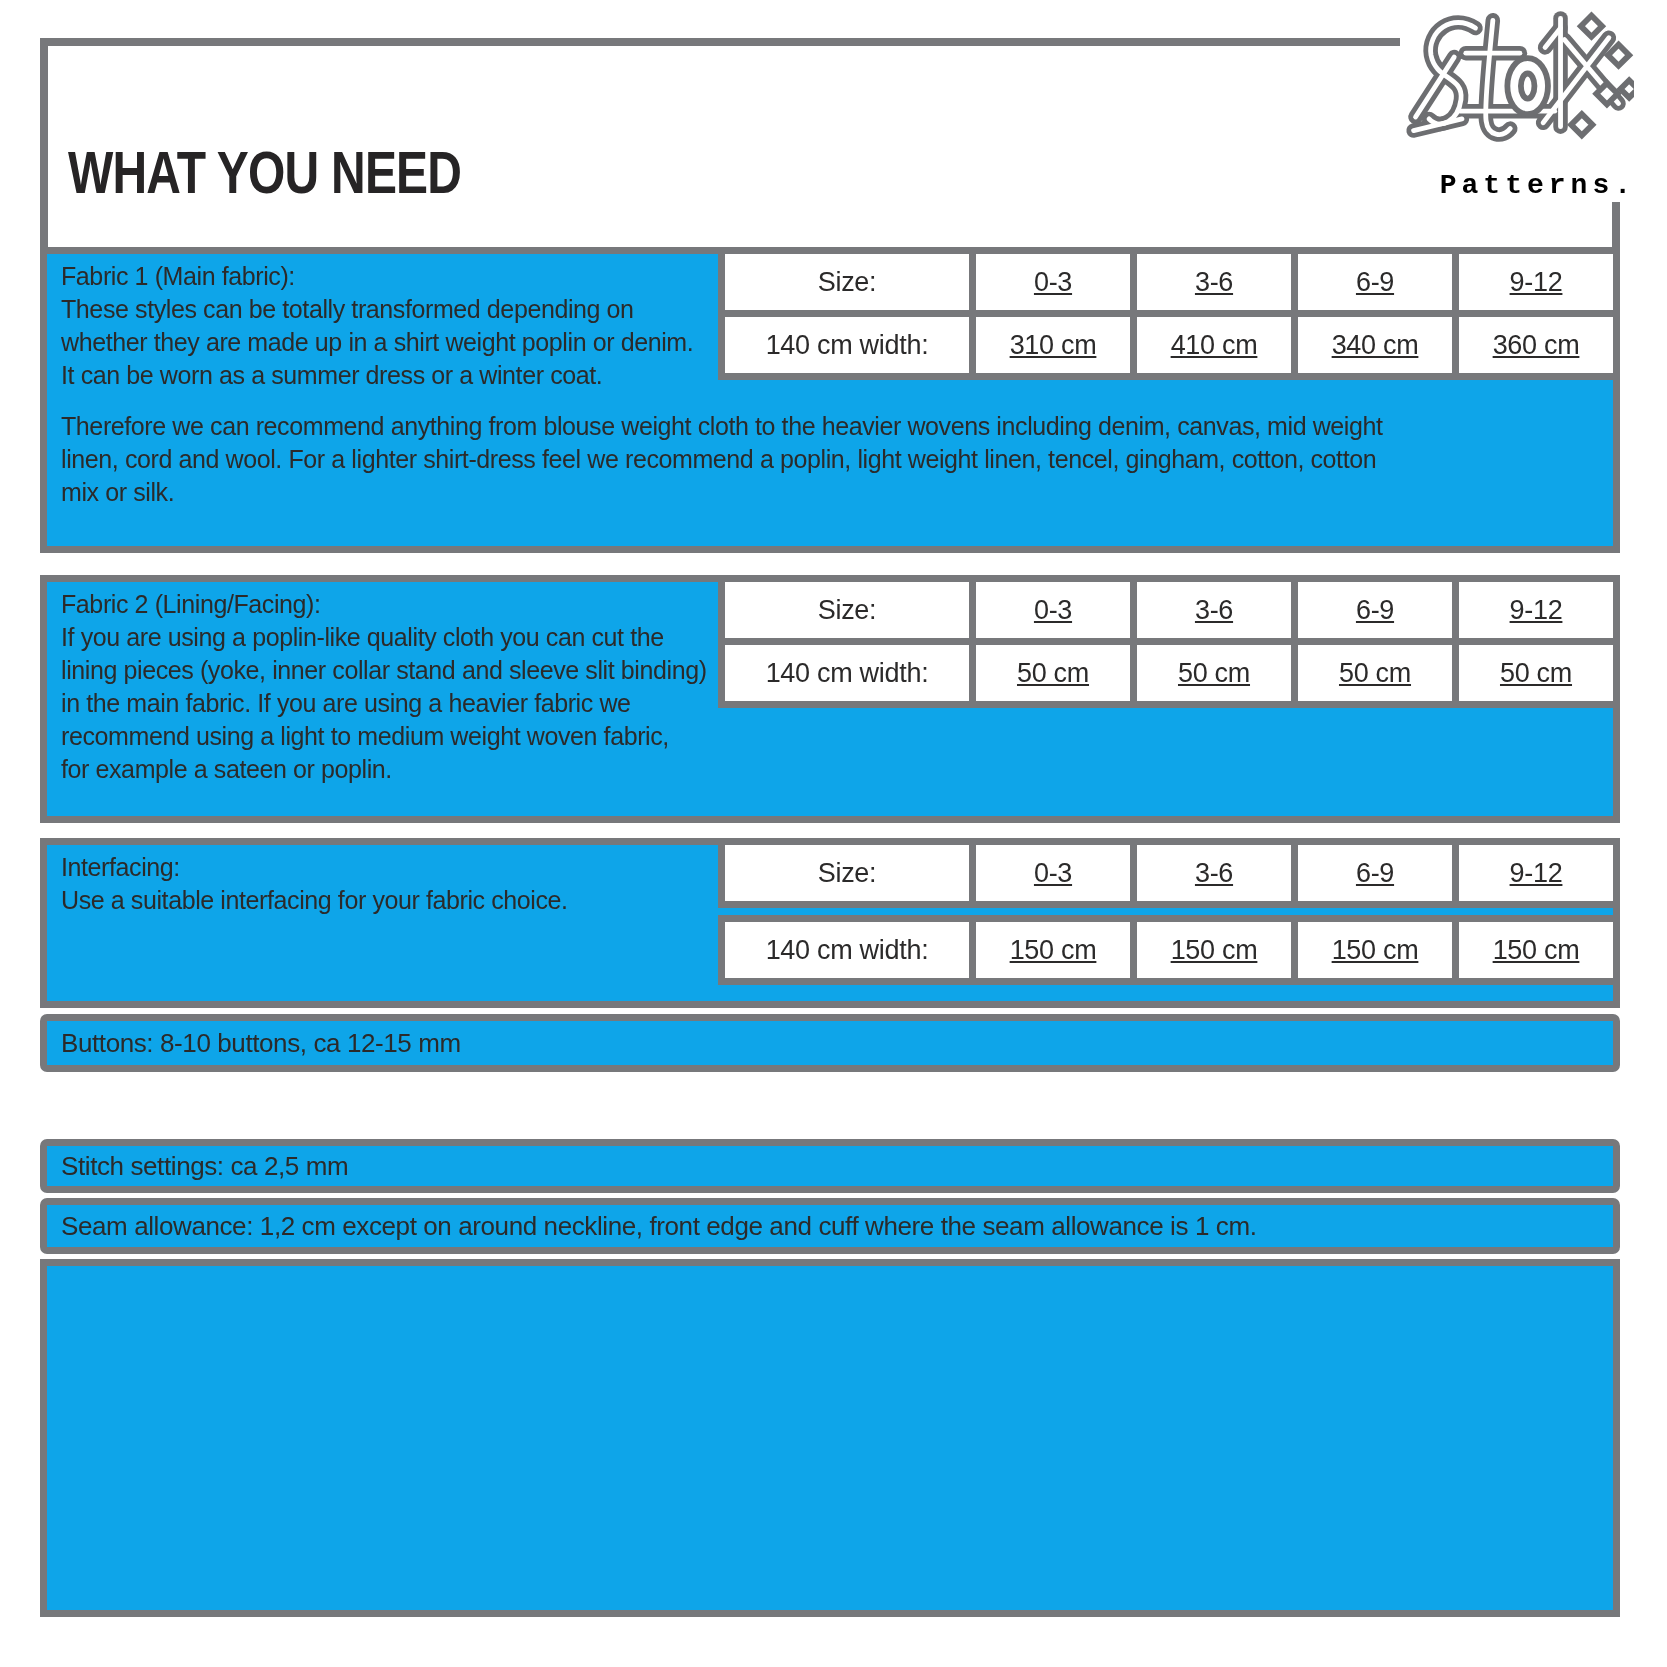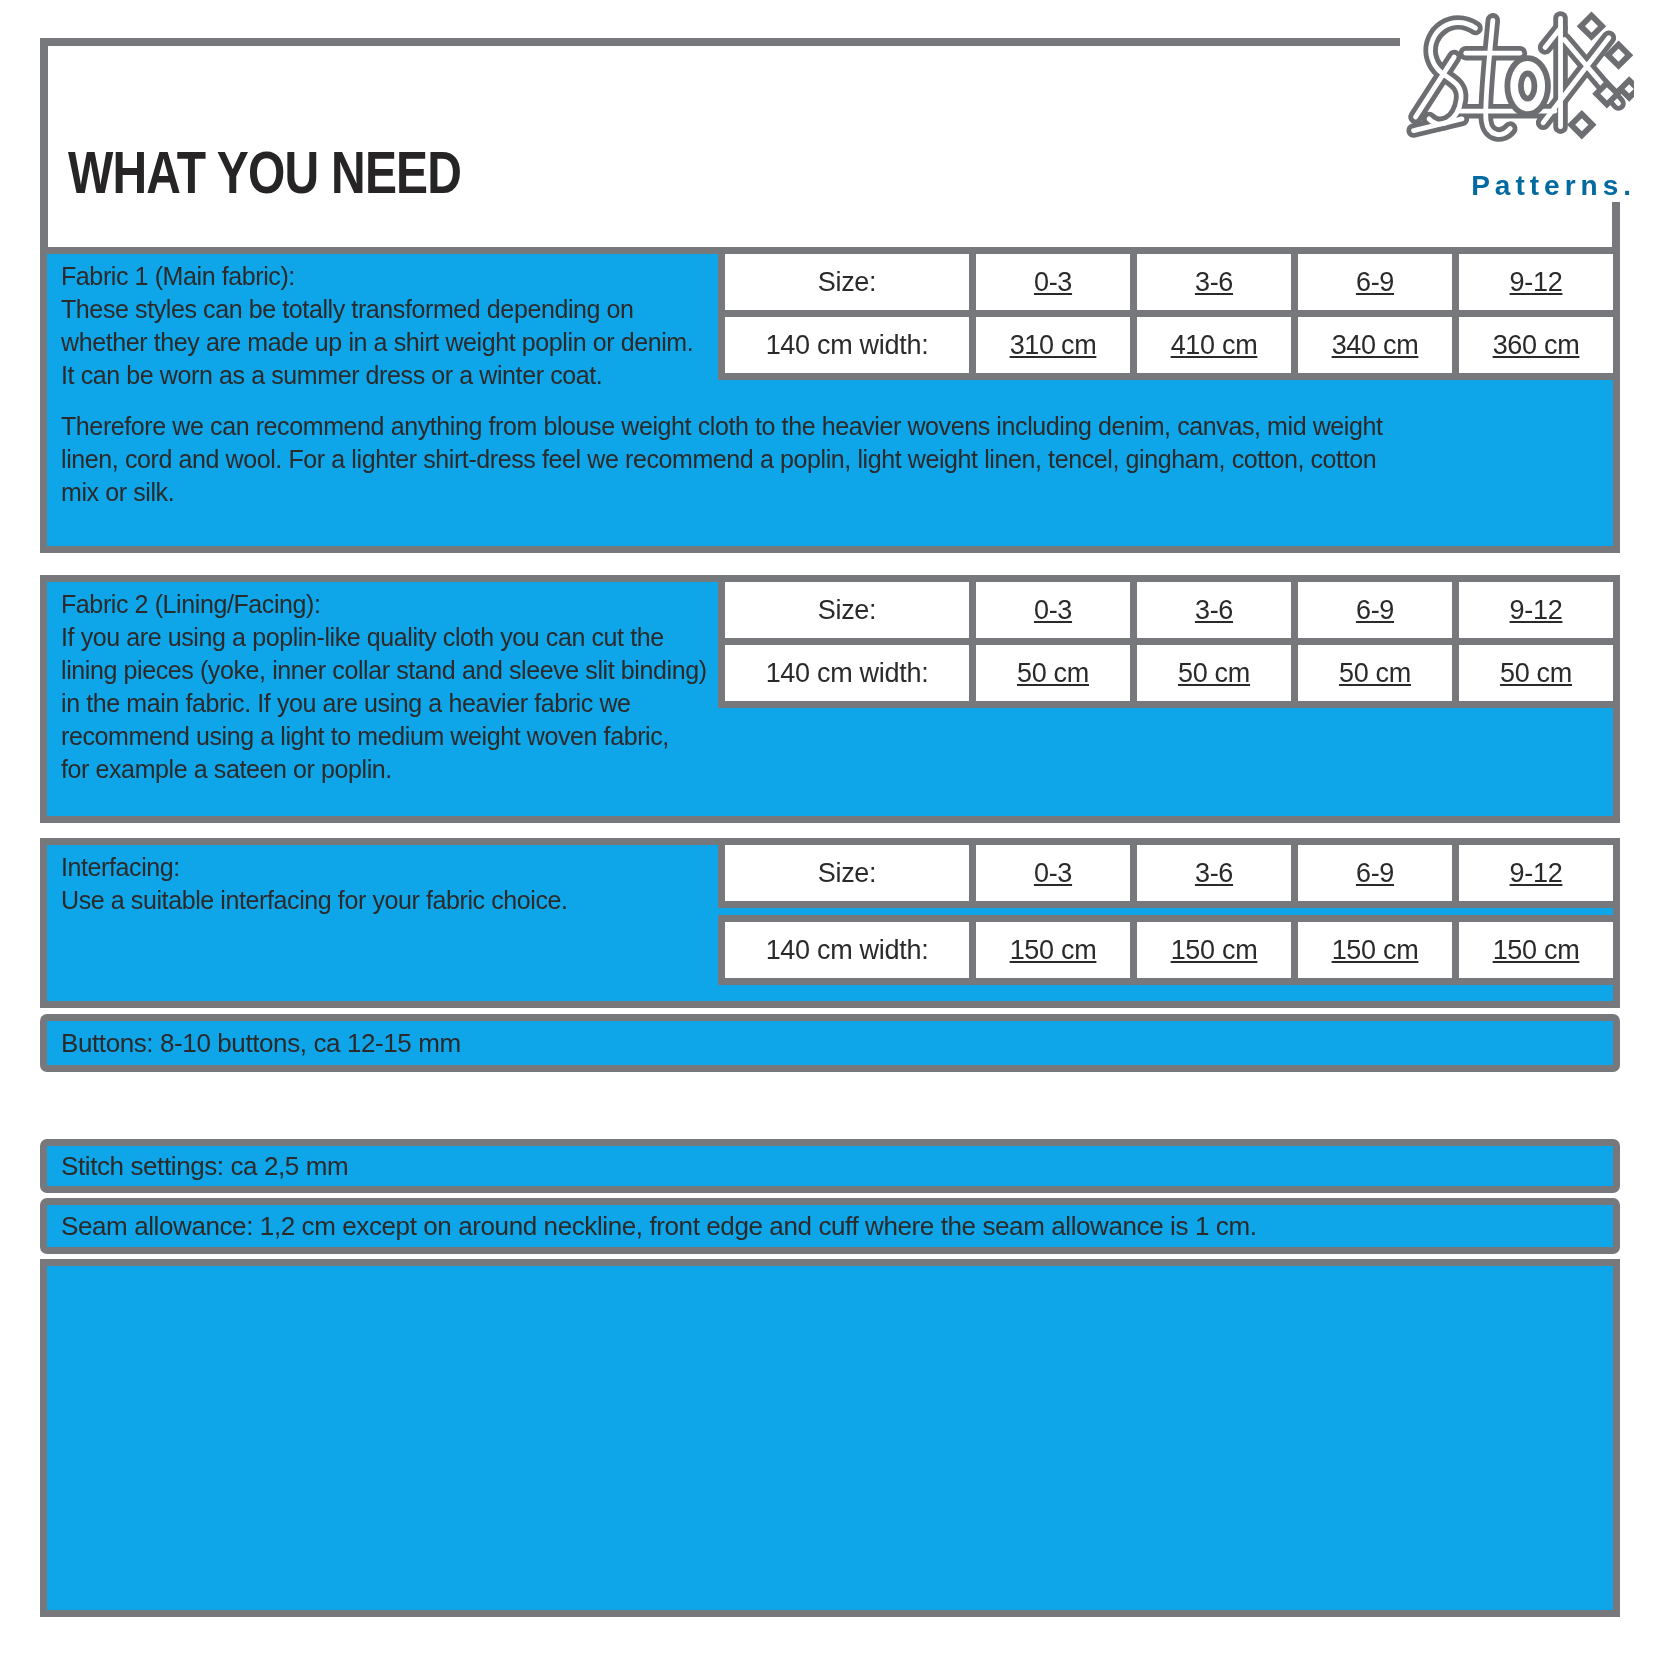--- a/index.html
+++ b/index.html
@@ -30,22 +30,22 @@
               table-layout:fixed;background:#fff;}
   .size-table td{border:7px solid #77787b;text-align:center;vertical-align:middle;
                  font-size:27px;letter-spacing:-0.3px;height:56px;padding:0;background:#fff;}
   .size-table .c0{width:244px;}
   .size-table .cc{width:154px;text-decoration:underline;}
   .t3b{top:70px;}
   .irow{display:flex;align-items:center;padding-left:14px;font-size:26px;
         letter-spacing:-0.4px;border-radius:7px;}
   .logo{position:absolute;left:1402px;top:10px;width:232px;height:156px;}
   .wordmark{position:absolute;left:1400px;top:170px;width:236px;text-align:right;
-            font-family:Liberation Sans, sans-serif;font-weight:bold;font-size:28px;
-            letter-spacing:5px;color:#0369a1;white-space:nowrap;}
+            font-family:Liberation Mono, monospace;font-weight:bold;font-size:28px;
+            letter-spacing:5px;color:#000000;white-space:nowrap;}
 </style>
 </head>
 <body>
 
 <div class="page">
 
   <div class="bar" id="top-bar"></div>
   <div class="bar" id="left-bar"></div>
   <div class="bar" id="right-dash"></div>
 

